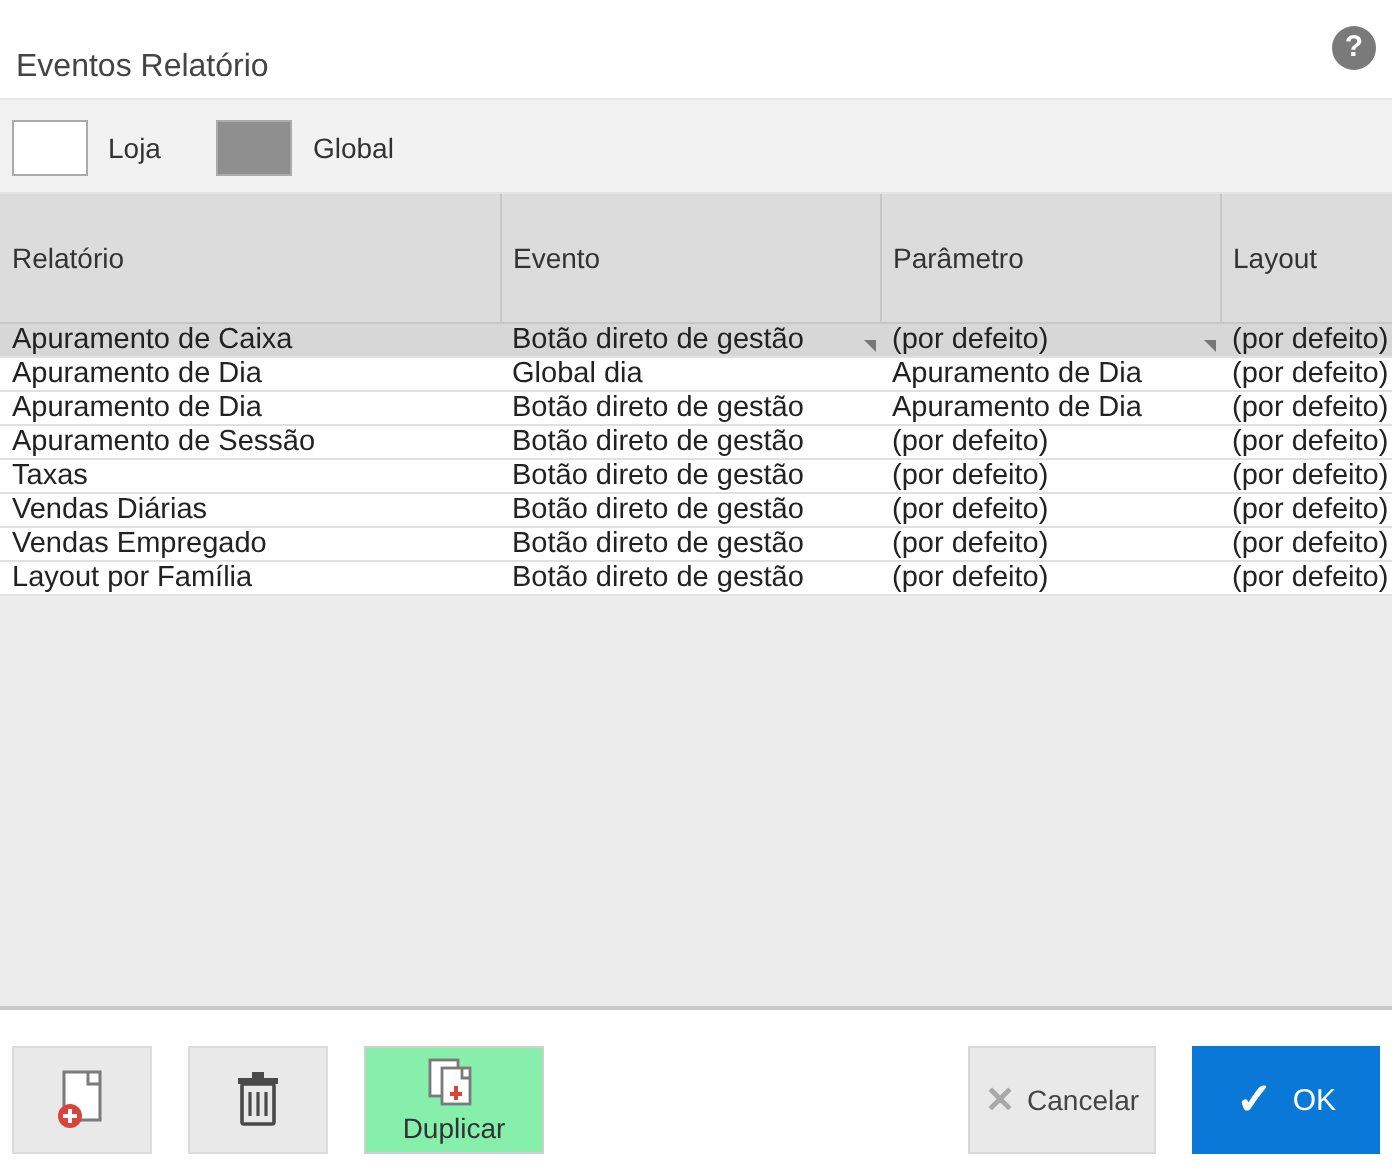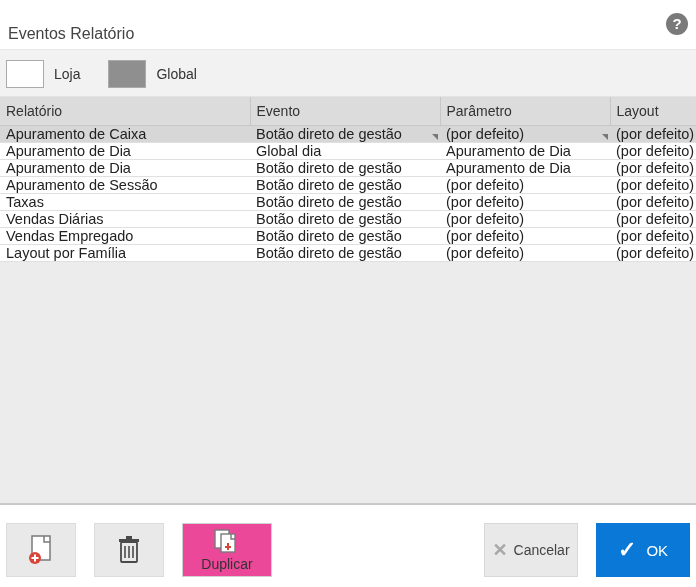--- a/index.html
+++ b/index.html
@@ -70,21 +70,21 @@
       width: 760px;
       background: #fff;
       table-layout: fixed;
     }
     thead th {
       background: #dcdcdc;
       text-align: left;
       font-weight: 400;
       font-size: 14px;
       color: #333;
-      padding: 6px 6px;
+      padding: 24px 6px;
       border-right: 1px solid #c7c7c7;
       border-bottom: 1px solid #c7c7c7;
     }
     tbody td {
       padding: 0 6px;
       border-bottom: 1px solid #e0e0e0;
       white-space: nowrap;
       overflow: hidden;
       font-size: 14.5px;
       color: #222;
@@ -122,21 +122,21 @@
       user-select: none;
       font-size: 14px;
     }
     .btn.square {
       width: 70px;
       background: #e9e9e9;
       border: 1px solid #dcdcdc;
     }
     .btn.dup {
       width: 90px;
-      background: #ec4899;
+      background: #86efac;
       border: 1px solid #d0d0d0;
       flex-direction: column;
       gap: 2px;
       color: #333;
     }
     .spacer { flex: 1; }
     .btn.cancel {
       width: 94px;
       background: #e9e9e9;
       border: 1px solid #d8d8d8;

